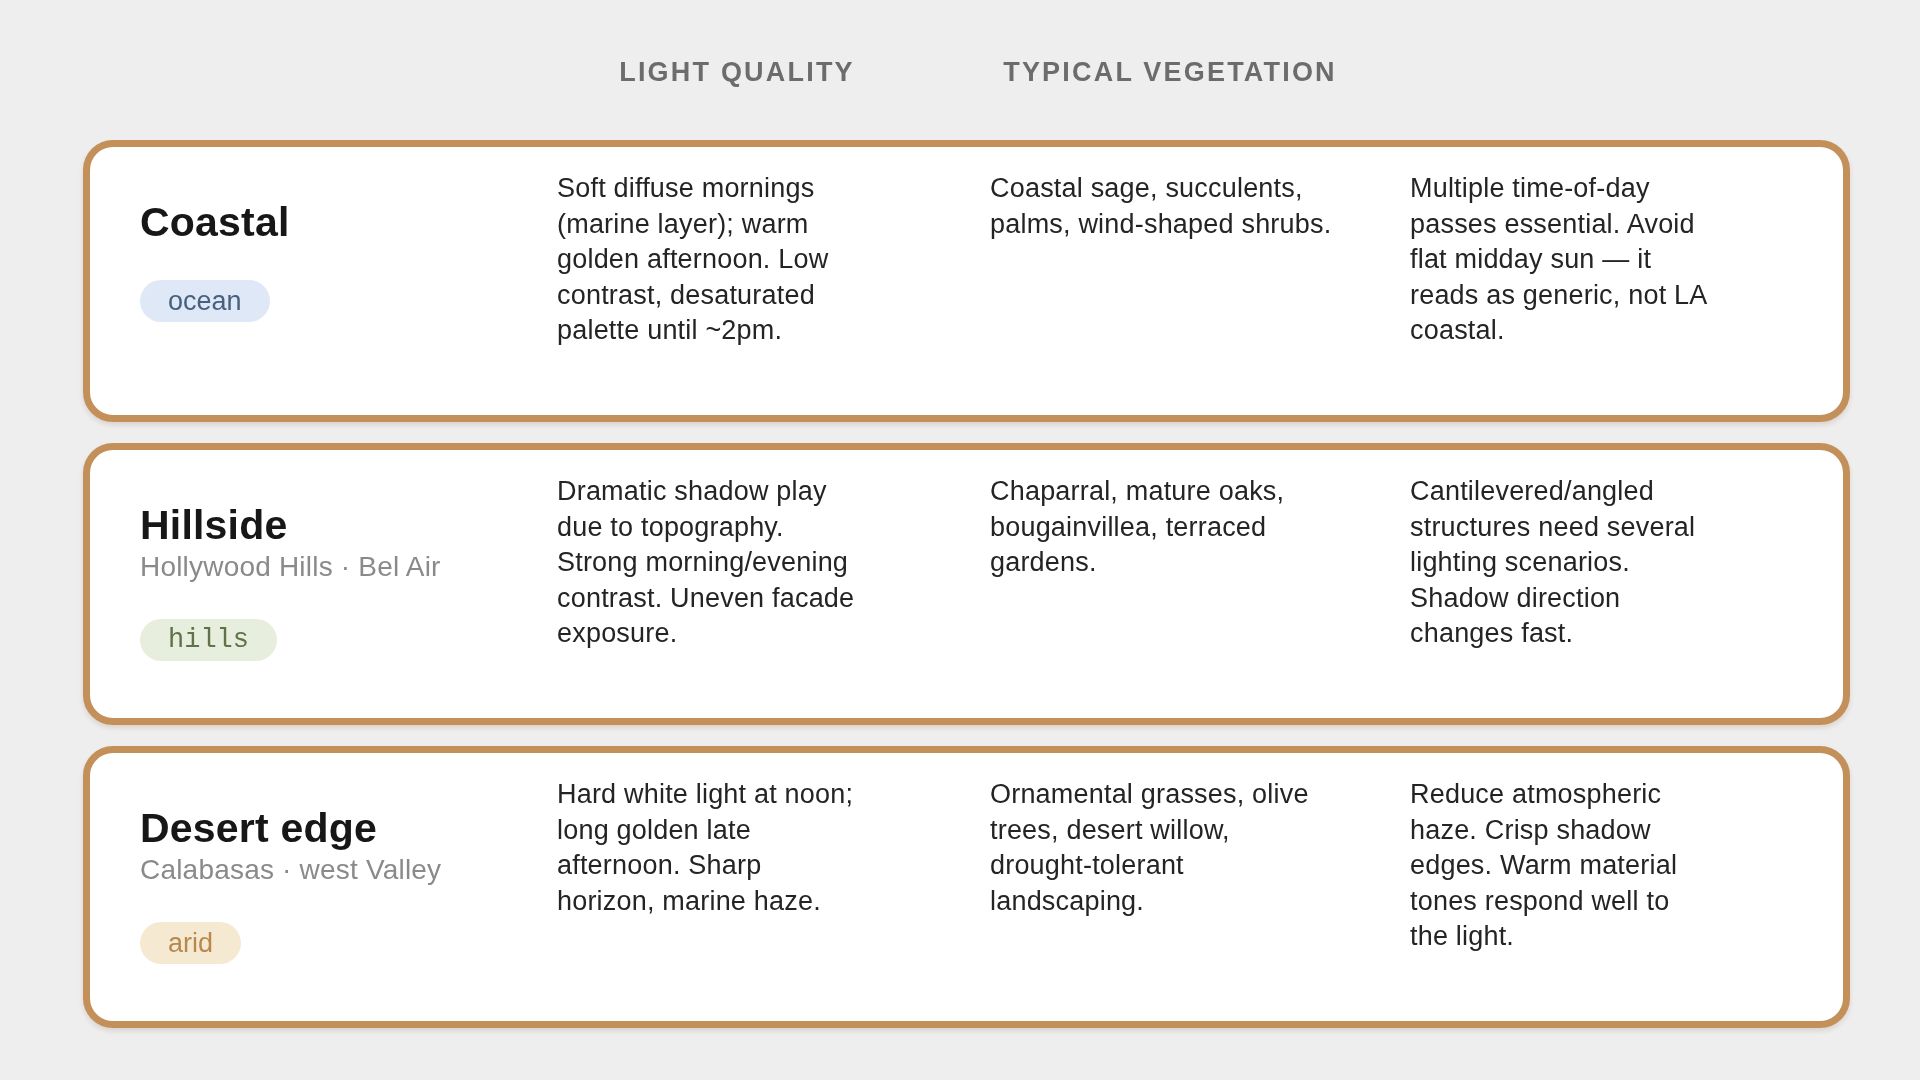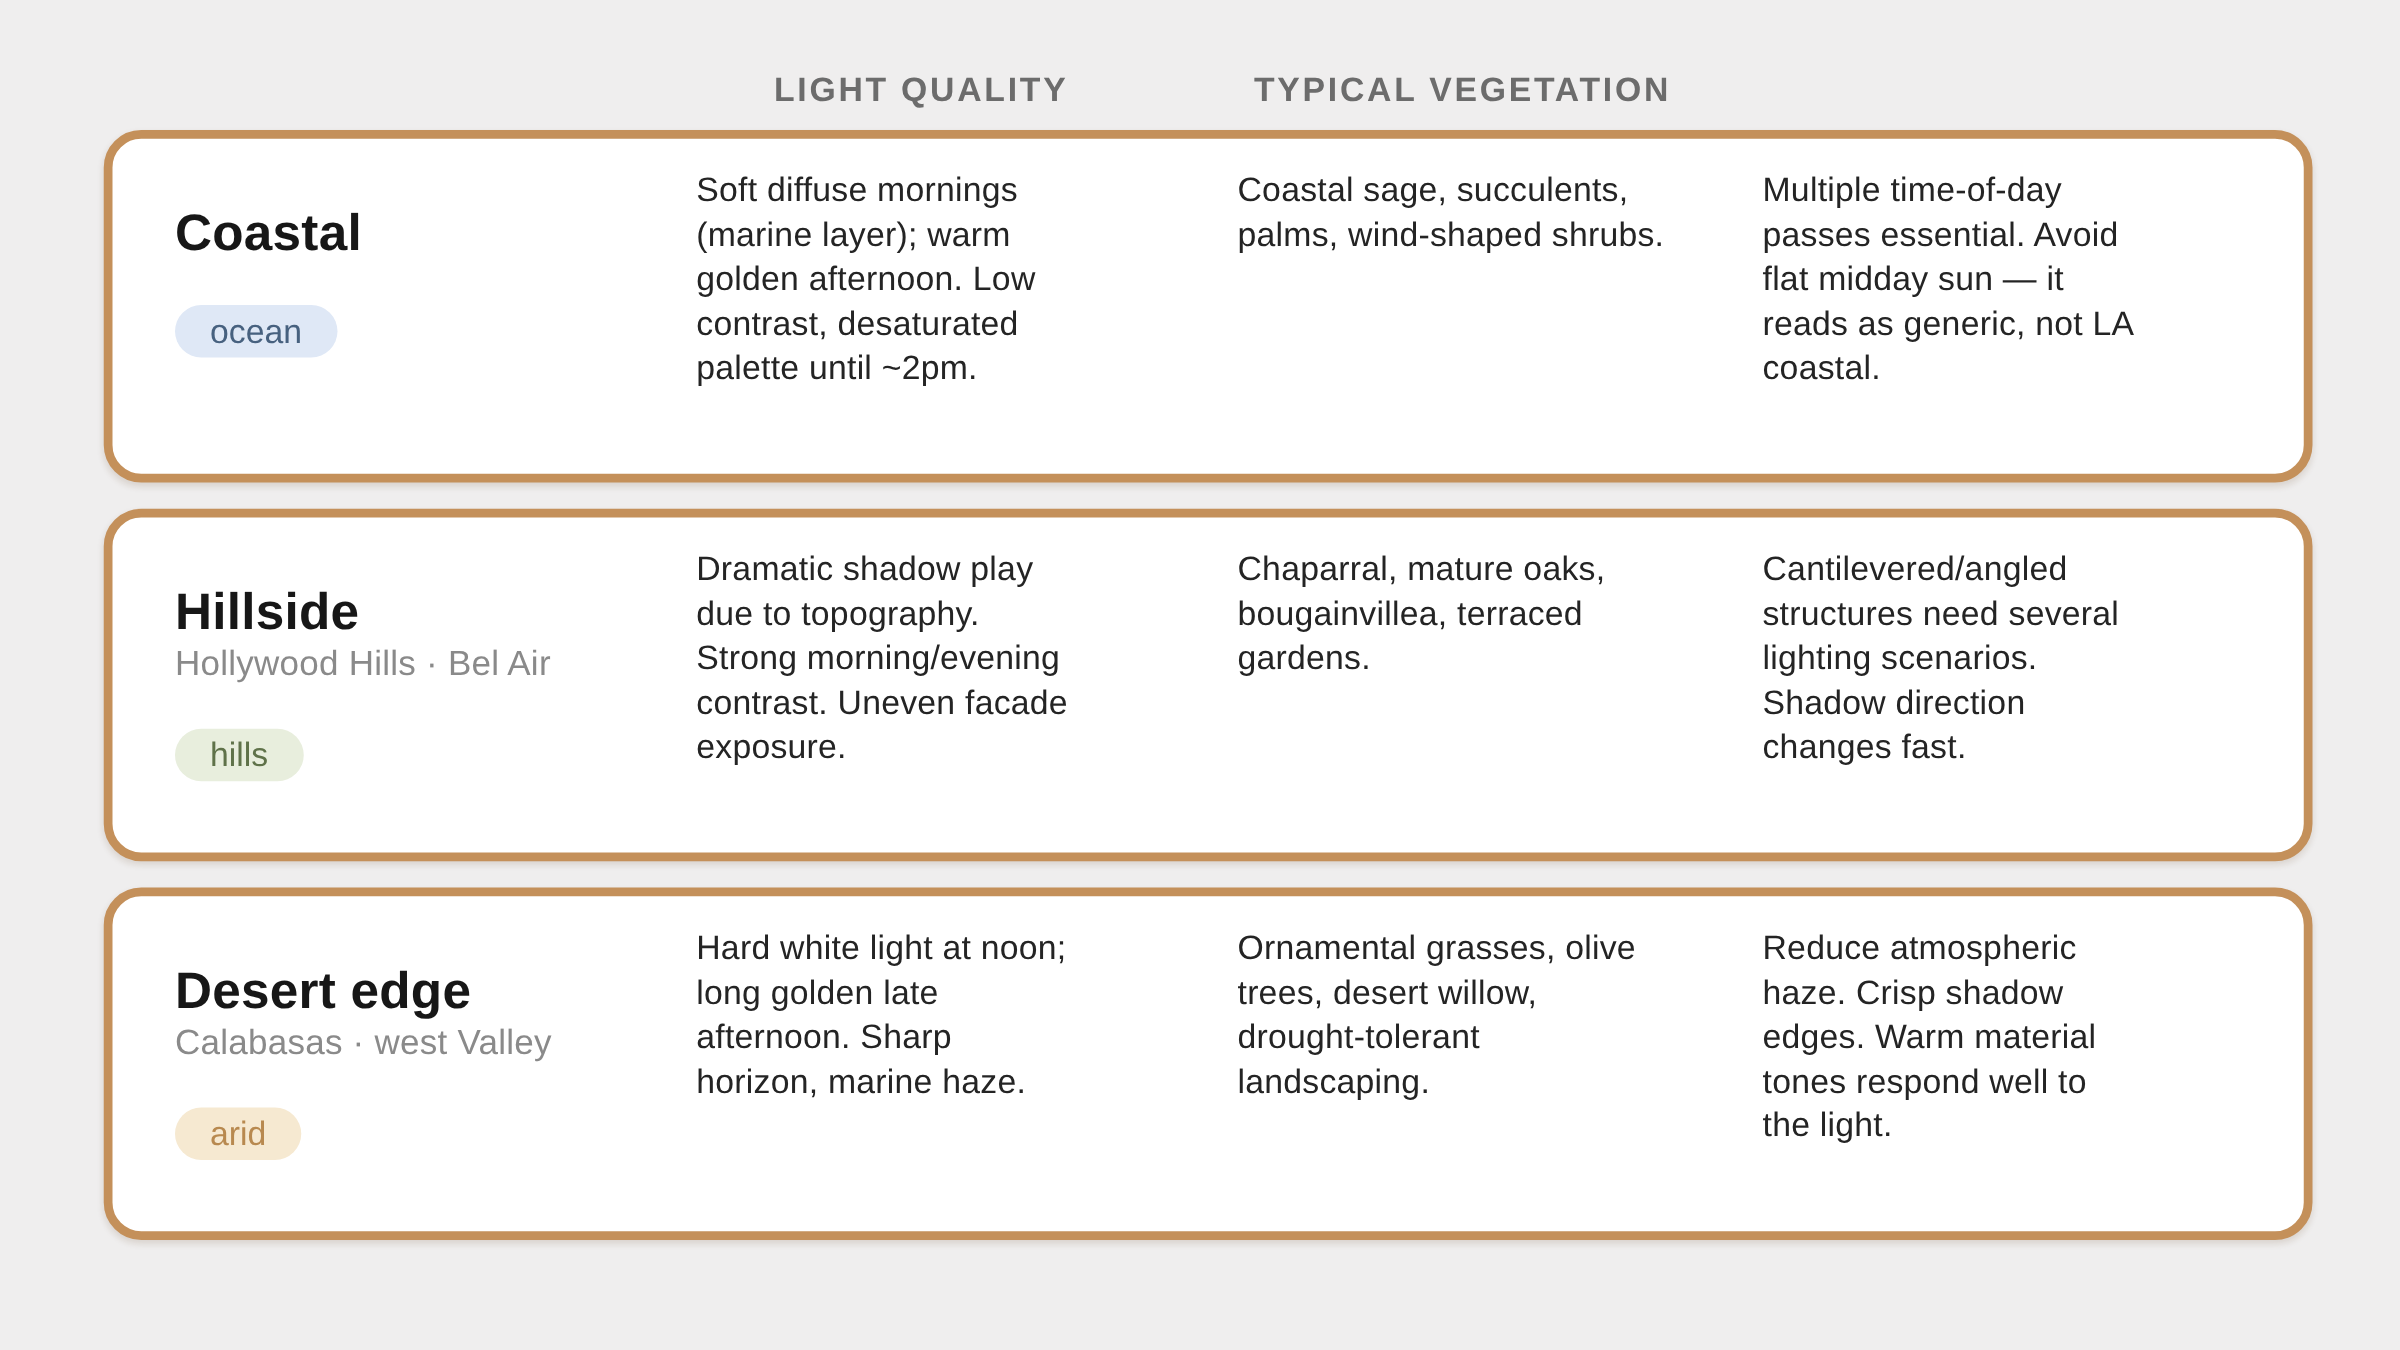--- a/index.html
+++ b/index.html
@@ -8,21 +8,21 @@
     width: 1920px;
     height: 1080px;
     background: #efeeee;
     font-family: "Liberation Sans", sans-serif;
     overflow: hidden;
   }
 
   
   .header-row {
     position: relative;
-    height: 104px;
+    height: 140px;
   }
   .header-row .col-header {
     position: absolute;
     top: 57px;
     transform: translateX(-50%);
     font-size: 27px;
     font-weight: 700;
     letter-spacing: 2.2px;
     color: #6c6c6c;
     white-space: nowrap;
@@ -108,21 +108,21 @@
     </div>
     <div class="cell body notes">
       <div class="txt">Multiple time-of-day passes essential. Avoid flat midday sun — it reads as generic, not LA coastal.</div>
     </div>
   </section>
 
   <section class="card">
     <div class="cell ident">
       <h2 class="loc-title">Hillside</h2>
       <div class="loc-areas">Hollywood Hills · Bel Air</div>
-      <span class="loc-tag" style="background-color: rgb(232, 238, 221); color: rgb(95, 114, 73);">hills</span>
+      <span class="loc-tag" style="background-color: rgb(232, 238, 221); color: rgb(95, 114, 73); font-family: Liberation Mono, monospace;">hills</span>
     </div>
     <div class="cell body light">
       <div class="txt">Dramatic shadow play due to topography. Strong morning/evening contrast. Uneven facade exposure.</div>
     </div>
     <div class="cell body veg">
       <div class="txt">Chaparral, mature oaks, bougainvillea, terraced gardens.</div>
     </div>
     <div class="cell body notes">
       <div class="txt">Cantilevered/angled structures need several lighting scenarios. Shadow direction changes fast.</div>
     </div>

